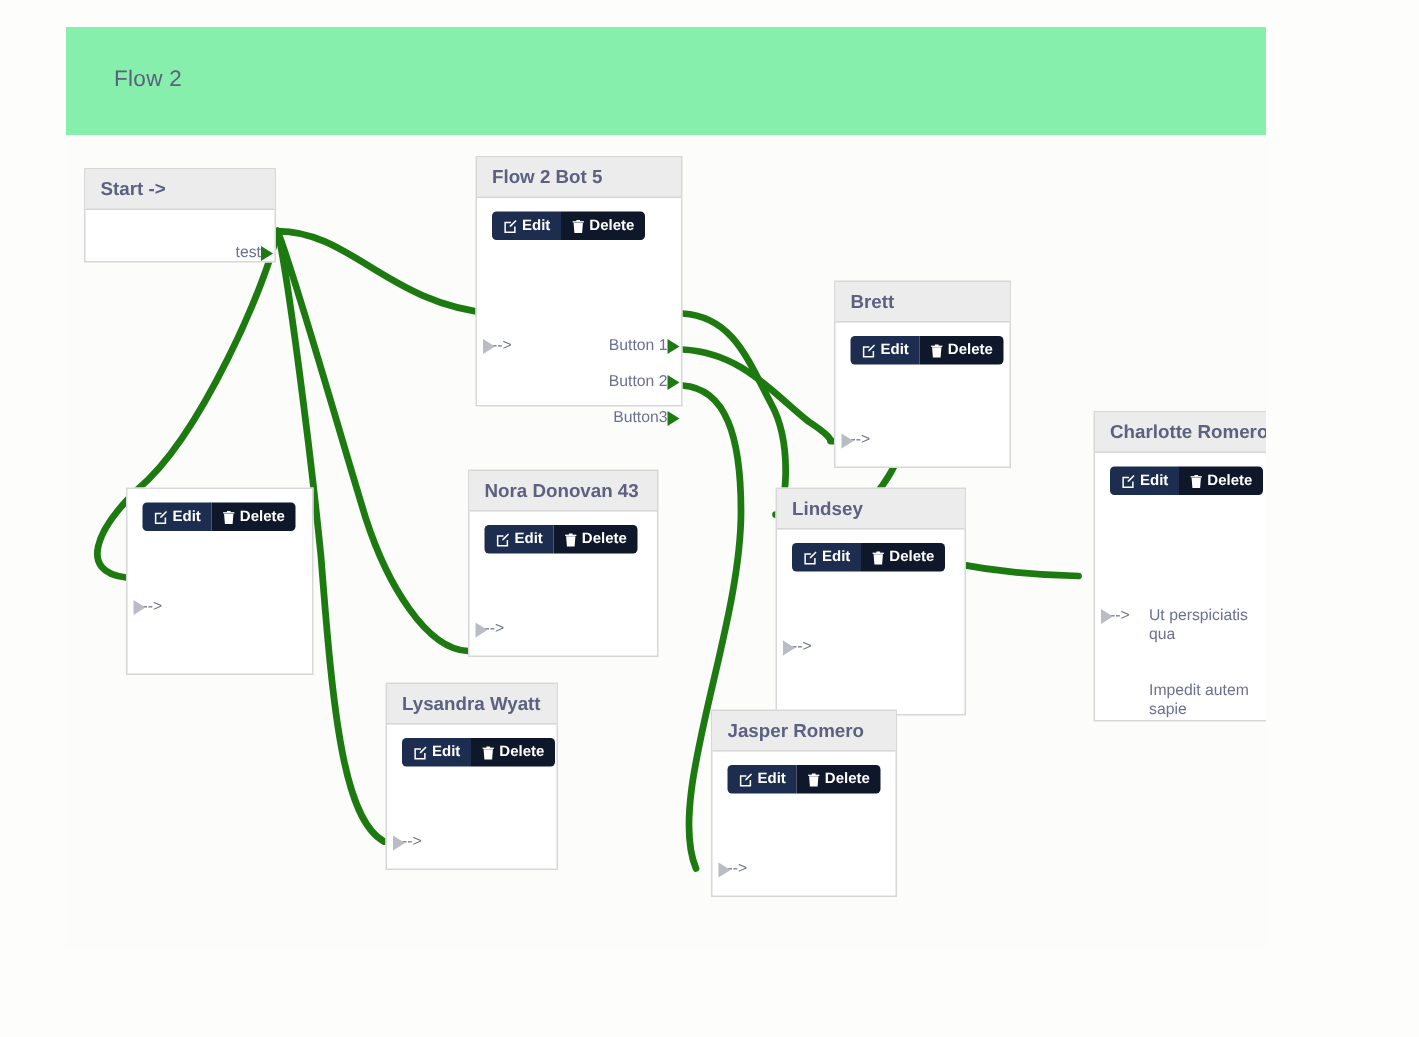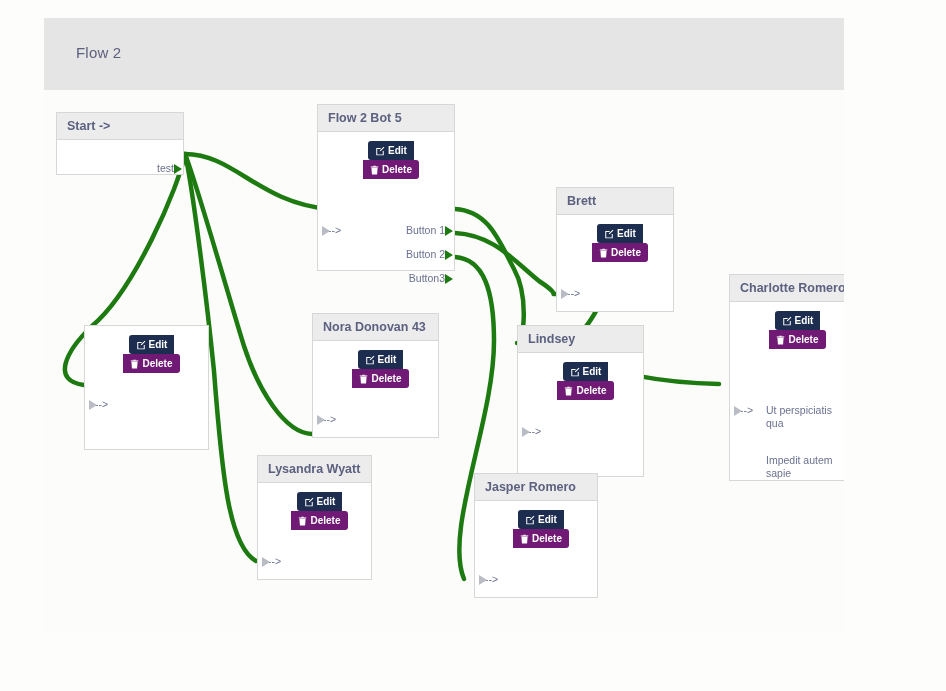--- a/index.html
+++ b/index.html
@@ -22,21 +22,21 @@
     left: 0; top: 0;
     width: 946px; height: 691px;
   }
 
   .panel-header {
     position: absolute;
     left: 44px;
     top: 18px;
     width: 800px;
     height: 72px;
-    background: #e5e5e5;
+    background: #86efac;
     box-sizing: border-box;
   }
   .panel-title {
     position: absolute;
     left: 32px;
     top: 26px;
     font-size: 15px;
     color: #5c5f7d;
     letter-spacing: 0.2px;
     white-space: nowrap;
@@ -84,21 +84,20 @@
   .node-body {
     position: relative;
     box-sizing: border-box;
   }
 
   
   .btn-row {
     padding: 9px 0 0 10px;
     display: flex;
     align-items: center;
-    flex-direction: column;
   }
   .btn {
     display: inline-flex;
     align-items: center;
     gap: 3px;
     height: 19px;
     padding: 0 7px;
     font-size: 10px;
     font-weight: bold;
     color: #ffffff;
@@ -108,21 +107,21 @@
     font-family: "Liberation Sans", sans-serif;
     line-height: 19px;
     white-space: nowrap;
   }
   .btn-edit {
     background: #1c2d50;
     border-top-left-radius: 3px;
     border-bottom-left-radius: 3px;
   }
   .btn-delete {
-    background: #701a75;
+    background: #0f172a;
     border-top-right-radius: 3px;
     border-bottom-right-radius: 3px;
   }
   .btn svg { display: block; }
 
   
   .port {
     position: absolute;
     font-size: 10.5px;
     color: #6b7190;

